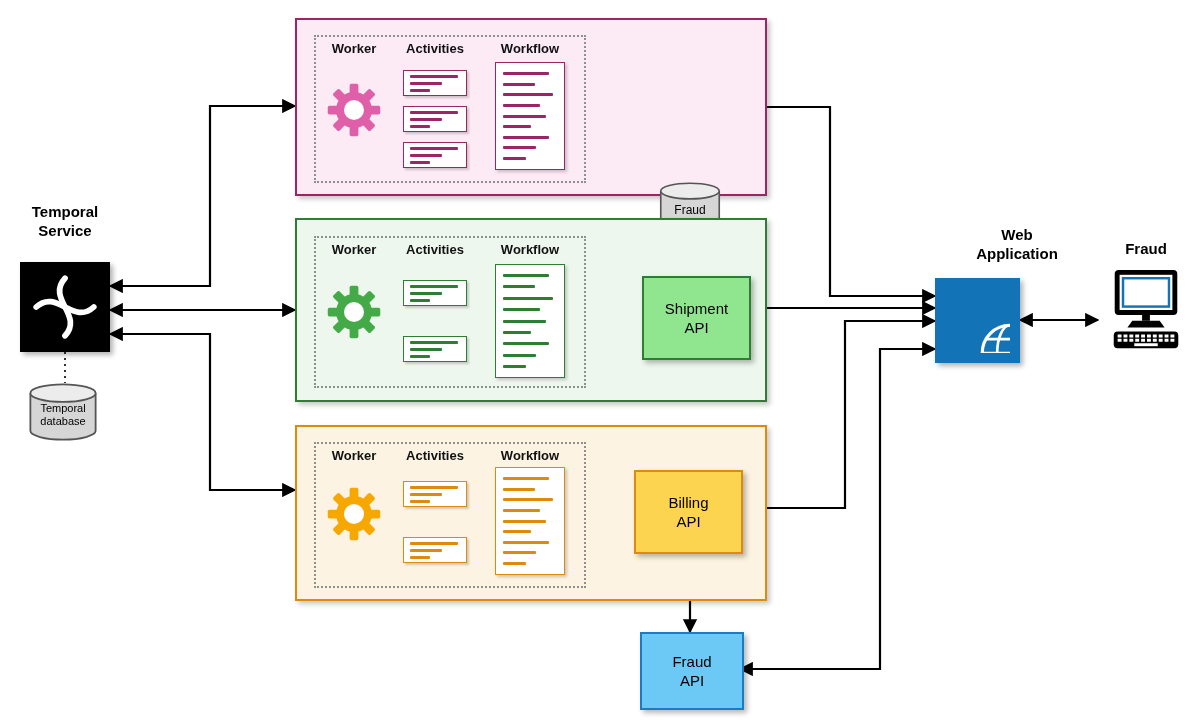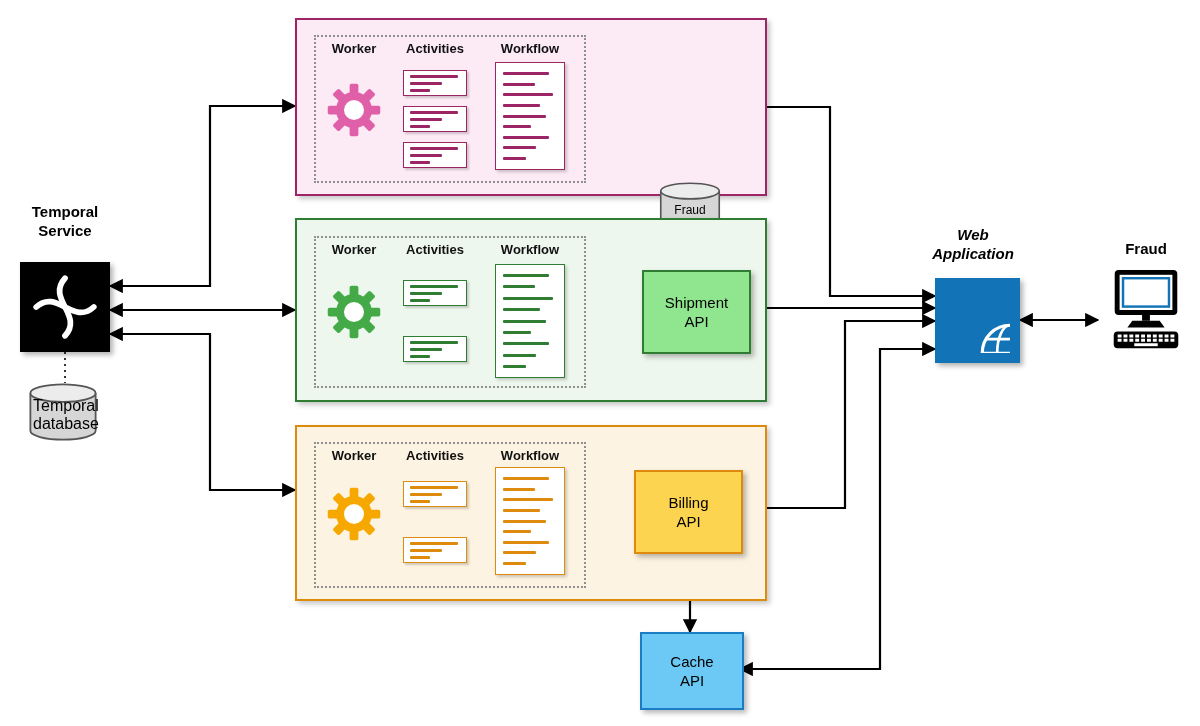--- a/index.html
+++ b/index.html
@@ -35,21 +35,21 @@
   .g-order{--accent:#9c2566;--fill:#fceaf5;--api-fill:#f3c7e3;}
   .g-shipment{--accent:#2e7d32;--fill:#eef7ee;--api-fill:#90e58f;}
   .g-billing{--accent:#de8a0d;--fill:#fdf3e2;--api-fill:#fdd44f;}
   .fraud-box{--accent:#1a7cc2;--api-fill:#6cc9f5;}
   .temporal-box{position:absolute;background:#000;display:flex;align-items:center;justify-content:center;
                 box-shadow:3px 3px 5px rgba(0,0,0,.3);}
   .webapp-box{position:absolute;background:#1273b6;display:flex;align-items:center;justify-content:center;
               box-shadow:3px 3px 5px rgba(0,0,0,.3);}
   .cyl-wrap{position:absolute;}
   .cyl-label{position:absolute;left:0;right:0;top:0;bottom:0;display:flex;align-items:center;
-             justify-content:center;text-align:center;font-size:16px;line-height:1.15;padding-top:6px;}
+             justify-content:center;text-align:center;font-size:11px;line-height:1.15;padding-top:6px;}
   .cyl-label.small{font-size:12px;}
   .cyl-label span{display:inline-block;width:60px;}
 </style>
 </head>
 <body>
 
 <div class="canvas">
 
   <svg class="connectors" width="1200" height="726">
     <defs>
@@ -198,21 +198,21 @@
       <i></i>
         <i></i>
         <i></i>
         <i></i>
         <i></i>
         <i></i>
         <i></i>
         <i></i>
         <i></i>
     </div>
-    <div class="api-box" style="left:345px;top:50px;width:105px;height:80px;">
+    <div class="api-box" style="left:345px;top:56px;width:105px;height:80px;">
       <span>Shipment API</span>
     </div>
   </div>
 
   <div class="group g-billing" style="left:295px;top:425px;width:468px;height:172px;">
     <div class="dotted" style="left:17px;top:15px;width:268px;height:142px;"></div>
     <div class="col-header" style="left:28px;top:21px;width:58px;">Worker</div>
     <div class="col-header" style="left:100px;top:21px;width:76px;">Activities</div>
     <div class="col-header" style="left:196px;top:21px;width:74px;">Workflow</div>
     <svg class="gear-svg" style="left:29px;top:59px;color:#f6a800;" width="56" height="56">
@@ -238,24 +238,24 @@
         <i></i>
         <i></i>
         <i></i>
     </div>
     <div class="api-box" style="left:337px;top:43px;width:105px;height:80px;">
       <span>Billing API</span>
     </div>
   </div>
 
   <div class="api-box fraud-box" style="left:640px;top:632px;width:100px;height:74px;">
-    <span>Cache API</span>
-  </div>
-
-  <div class="big-label" style="left:923px;top:226px;width:100px;font-style:italic;">Web Application</div>
+    <span>Fraud API</span>
+  </div>
+
+  <div class="big-label" style="left:967px;top:226px;width:100px;">Web Application</div>
   <div class="webapp-box" style="left:935px;top:278px;width:85px;height:85px;">
     <svg width="64" height="64" viewBox="-30 -30 60 60">
         <use href="#globe"></use>
       </svg>
   </div>
 
   <div class="big-label" style="left:1102px;top:240px;width:88px;">Fraud</div>
   <svg class="abs" style="left:1102px;top:266px;" width="88" height="88" viewBox="0 0 90 90">
       <use href="#computer"></use>
     </svg>

